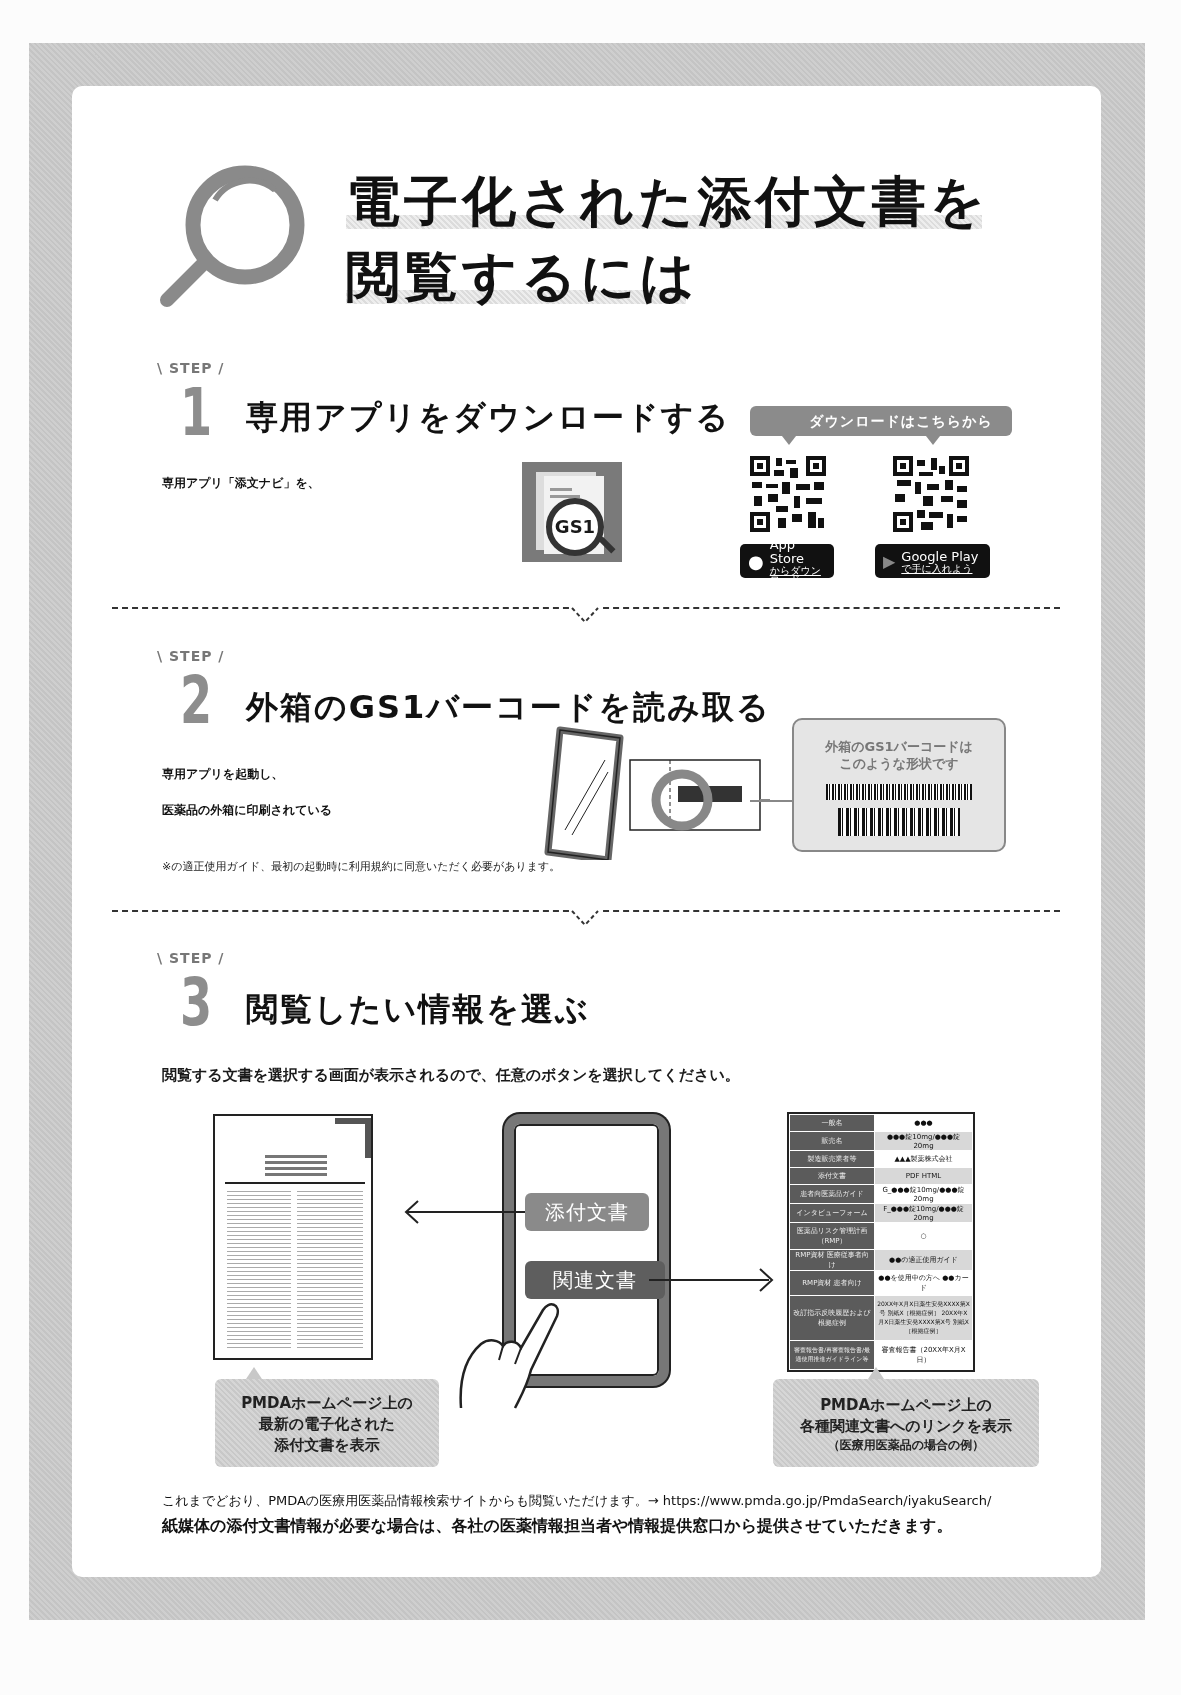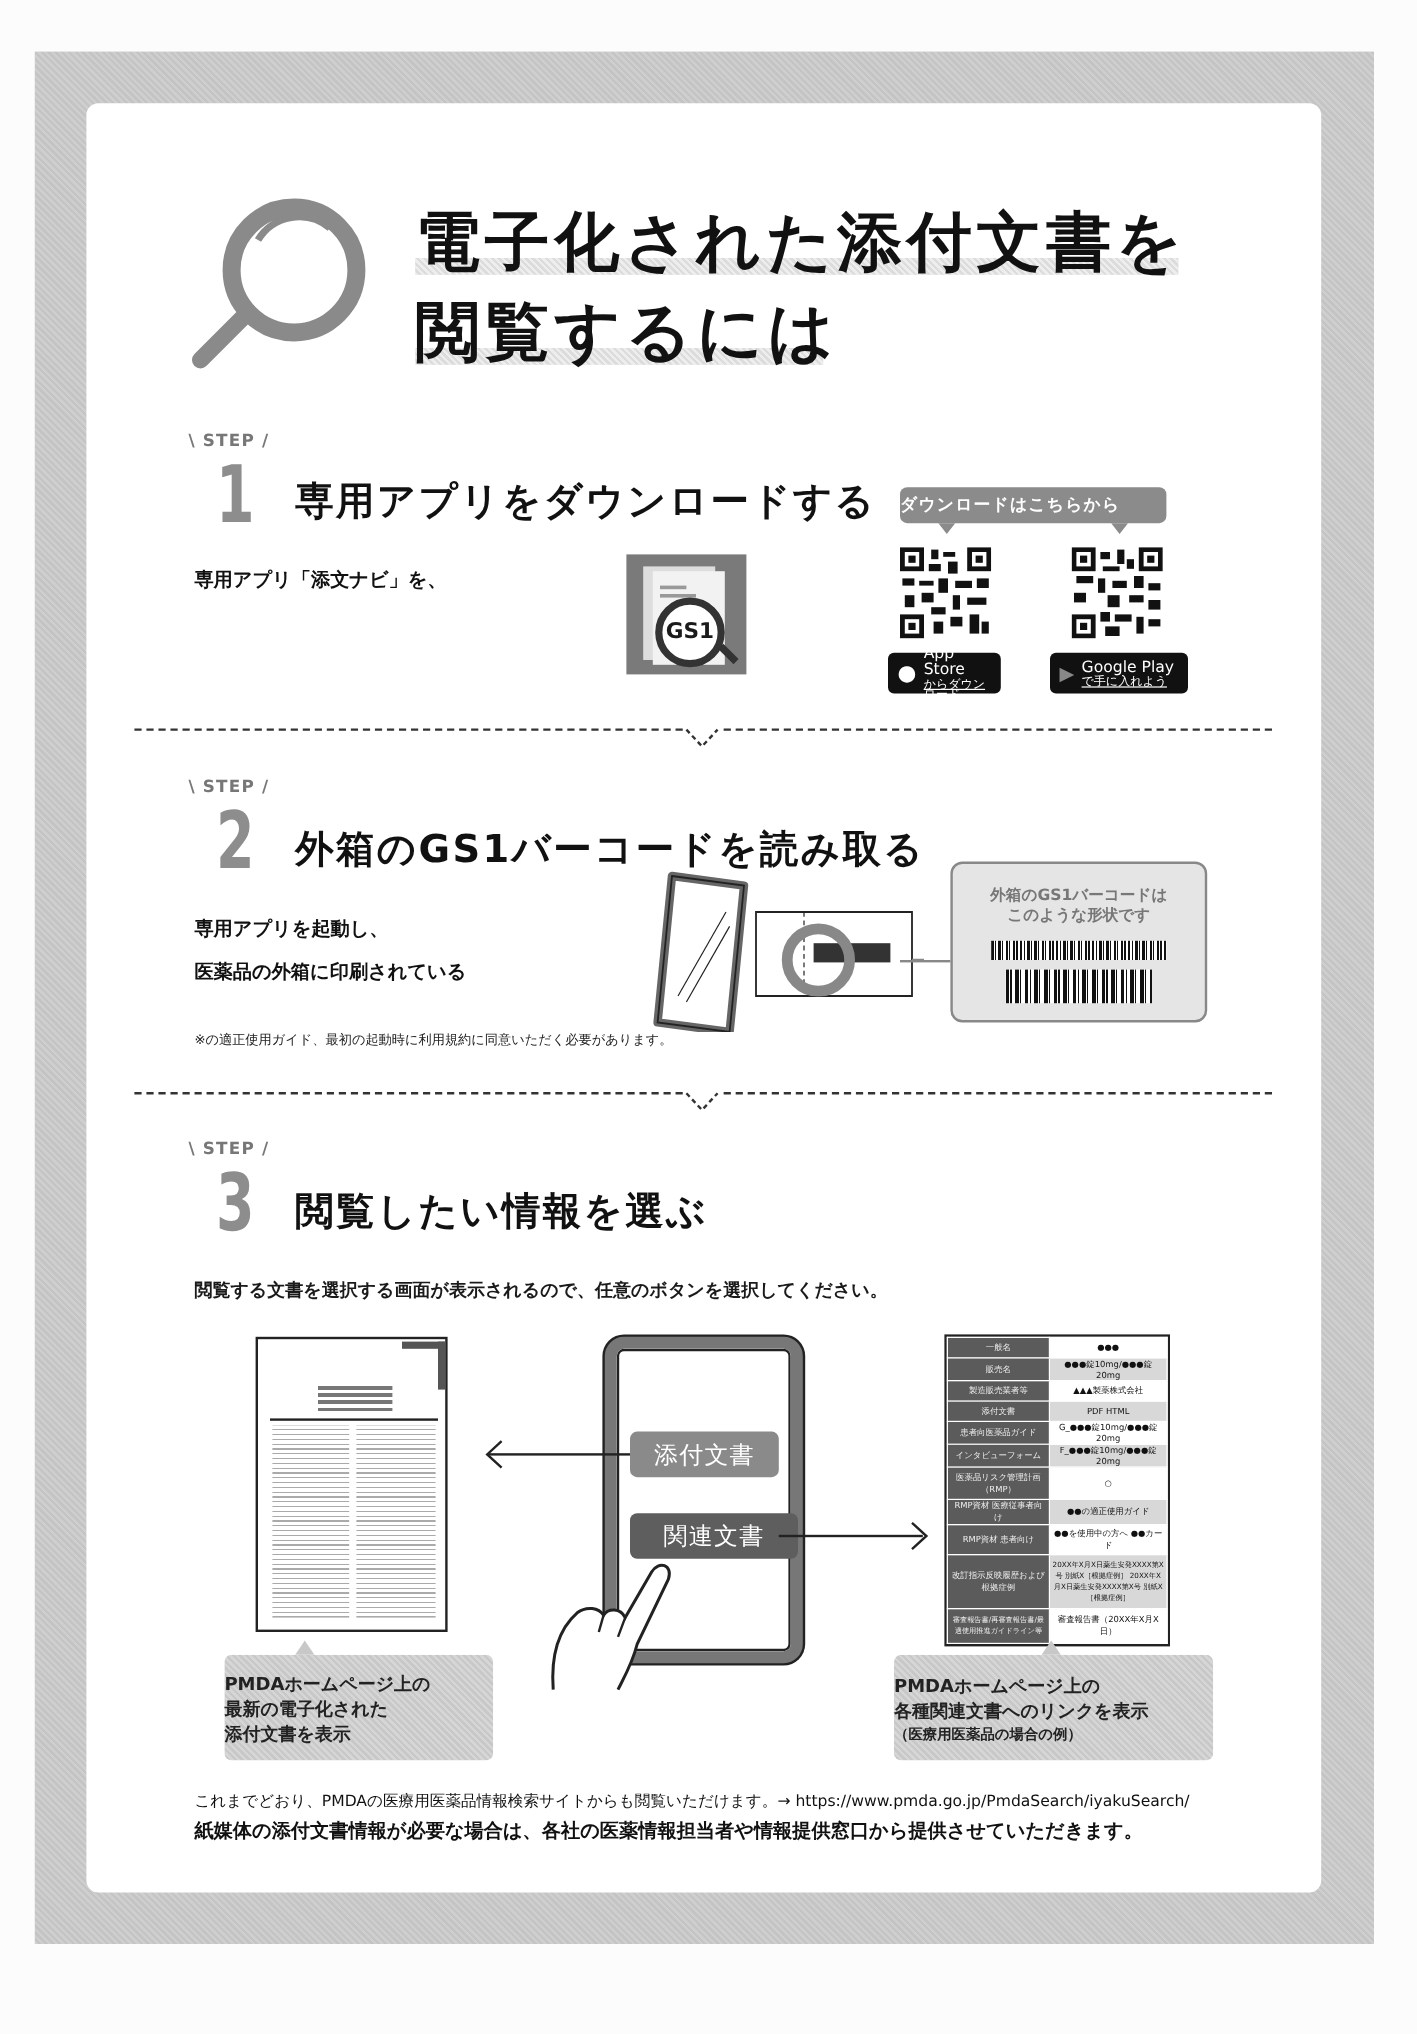--- a/index.html
+++ b/index.html
@@ -13,44 +13,44 @@
 
   
   .title-line{font-weight:bold;font-size:54px;letter-spacing:4px;line-height:1;color:#111;}
   .title-hl{position:absolute;height:14px;background:#dcdcdc;
             background-image:repeating-linear-gradient(45deg,rgba(255,255,255,.5) 0 2px,transparent 2px 4px);}
 
   
   .step-tag{font-size:14px;color:#777;font-weight:bold;letter-spacing:1px;}
   .step-num{font-size:66px;font-weight:bold;color:#8d8d8d;line-height:1;transform:scaleX(0.7);transform-origin:left;}
   .step-title{font-size:32px;font-weight:bold;letter-spacing:2px;color:#111;}
-  .body-text{font-size:16px;font-weight:bold;line-height:36px;color:#111;}
+  .body-text{font-size:12px;font-weight:bold;line-height:36px;color:#111;}
   .note{font-size:11px;color:#222;}
 
   .dash{position:absolute;left:112px;width:948px;height:0;border-top:2px dashed #333;}
   .dash-v{position:absolute;width:30px;height:16px;background:#fff;}
 
   
-  .bubble{background:#8b8b8b;color:#fff;font-size:14px;font-weight:bold;border-radius:6px;
-          line-height:30px;letter-spacing:1px;}
+  .bubble{background:#8b8b8b;color:#fff;font-size:14px;font-weight:bold;text-align:center;border-radius:6px;
+          line-height:30px;letter-spacing:1px;padding-left:40px;}
   .store-btn{background:#111;color:#fff;border-radius:5px;display:flex;align-items:center;gap:6px;padding:0 8px;box-sizing:border-box;}
   .store-btn .big{font-size:13px;line-height:14px;}
   .store-btn .small{font-size:10px;line-height:9px;text-decoration:underline;}
 
   .info-box{border:2px solid #888;border-radius:10px;background:#e5e5e5;}
   .info-box .cap{font-size:13px;color:#777;text-align:center;line-height:17px;font-weight:bold;}
 
   
   .doc-thumb{background:#fff;border:2px solid #222;box-sizing:border-box;}
   .phone{border:10px solid #777;border-radius:16px;background:#fff;box-shadow:0 0 0 2px #222 inset,0 0 0 2px #222;box-sizing:border-box;}
   .phone-btn{border-radius:6px;color:#fff;font-size:20px;text-align:center;line-height:40px;letter-spacing:1px;}
   .arrow-line{height:2px;background:#222;}
   .grey-callout{background:#c8c8c8;
        background-image:repeating-linear-gradient(45deg,rgba(255,255,255,.25) 0 2px,transparent 2px 4px);
-       border-radius:6px;font-weight:bold;color:#222;}
+       border-radius:6px;text-align:center;font-weight:bold;color:#222;margin-left:28px;}
   .callout-tri{position:absolute;width:0;height:0;border-left:8px solid transparent;border-right:8px solid transparent;border-bottom:12px solid #c8c8c8;}
 
   table.rel{border-collapse:collapse;width:100%;font-size:7px;}
   table.rel td{border:1px solid #fff;height:16px;text-align:center;padding:0 2px;}
   table.rel td.h{background:#5b5b5b;color:#eee;width:80px;}
   table.rel td.v{background:#fff;color:#111;}
   table.rel tr:nth-child(even) td.v{background:#d8d8d8;}
 
   .footer1{font-size:13px;color:#111;}
   .footer2{font-size:16px;font-weight:bold;color:#111;}

